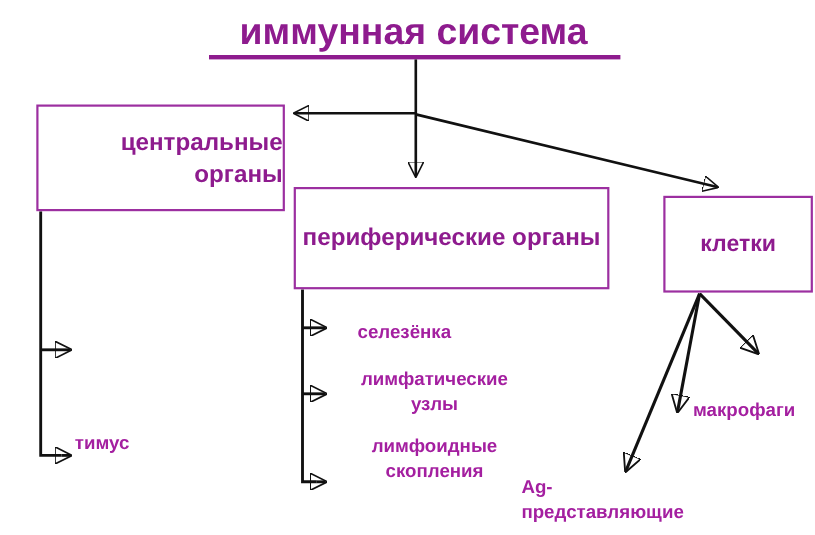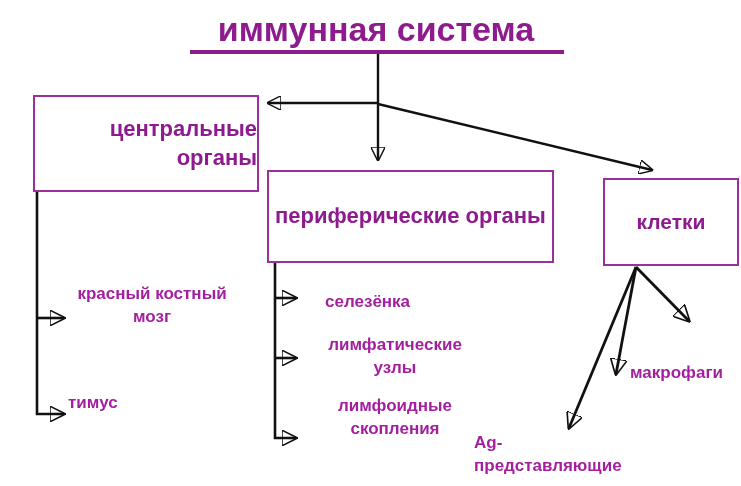--- a/index.html
+++ b/index.html
@@ -136,22 +136,20 @@
   </svg>
 
   <div class="box" id="box-central">центральные
 органы</div>
 
   <div class="box" id="box-periph">периферические
 органы</div>
 
   <div class="box" id="box-cells">клетки</div>
 
-  <div class="leaf" id="leaf-marrow">красный костный
-мозг</div>
 
   <div class="leaf" id="leaf-thymus">тимус</div>
 
   <div class="leaf" id="leaf-nodes">лимфатические
 узлы</div>
 
   <div class="leaf" id="leaf-spleen">селезёнка</div>
 
   <div class="leaf" id="leaf-lymphoid">лимфоидные
 скопления</div>

